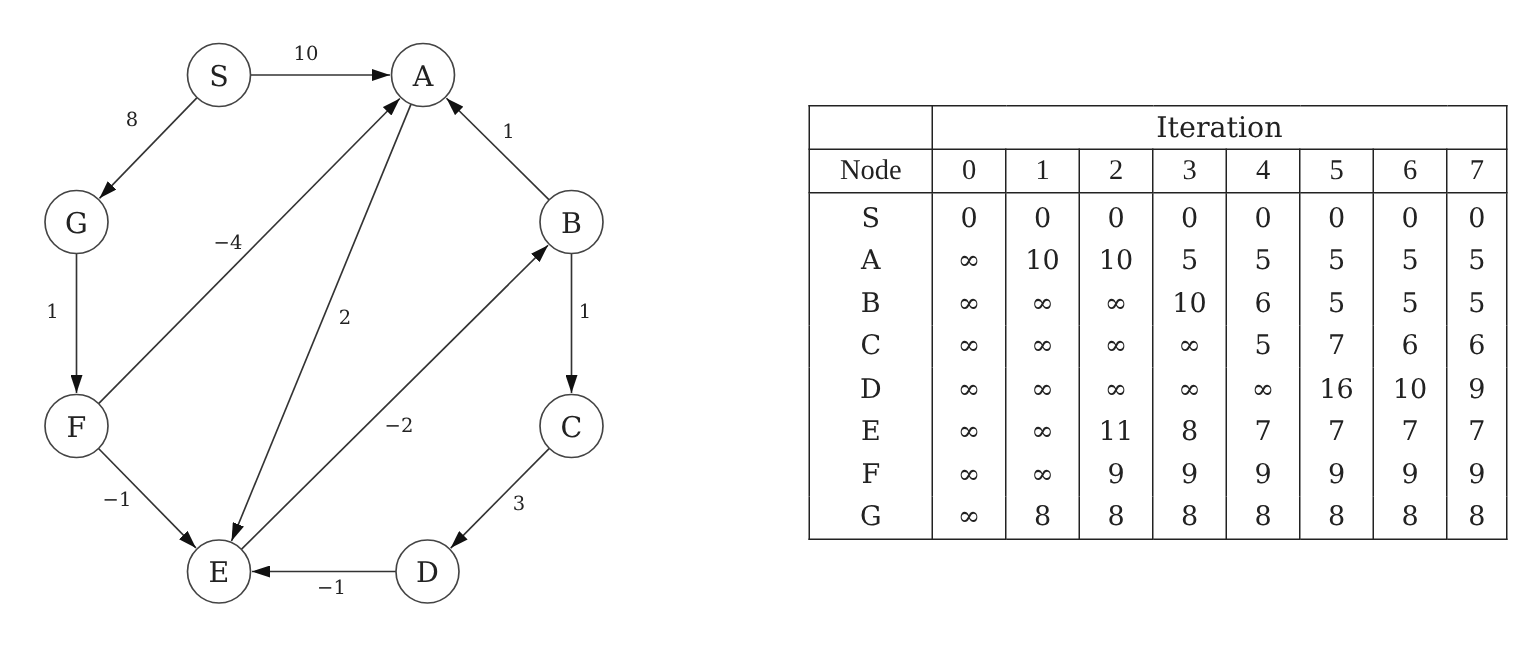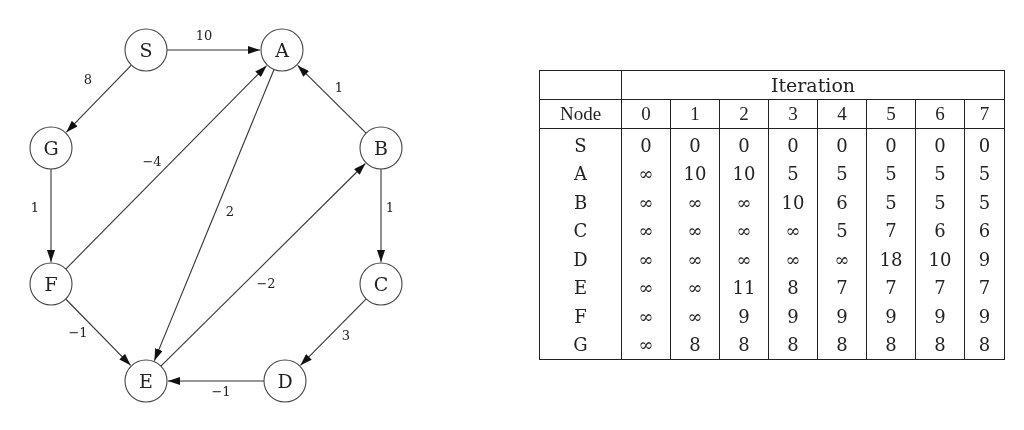--- a/index.html
+++ b/index.html
@@ -156,21 +156,21 @@
         <td class="itcol">6</td>
         <td class="itcol last">6</td>
       </tr>
       <tr>
         <td class="nodecol">D</td>
         <td class="itcol inf">∞</td>
         <td class="itcol inf">∞</td>
         <td class="itcol inf">∞</td>
         <td class="itcol inf">∞</td>
         <td class="itcol inf">∞</td>
-        <td class="itcol">18</td>
+        <td class="itcol">16</td>
         <td class="itcol">10</td>
         <td class="itcol last">9</td>
       </tr>
       <tr>
         <td class="nodecol">E</td>
         <td class="itcol inf">∞</td>
         <td class="itcol inf">∞</td>
         <td class="itcol">11</td>
         <td class="itcol">8</td>
         <td class="itcol">7</td>

